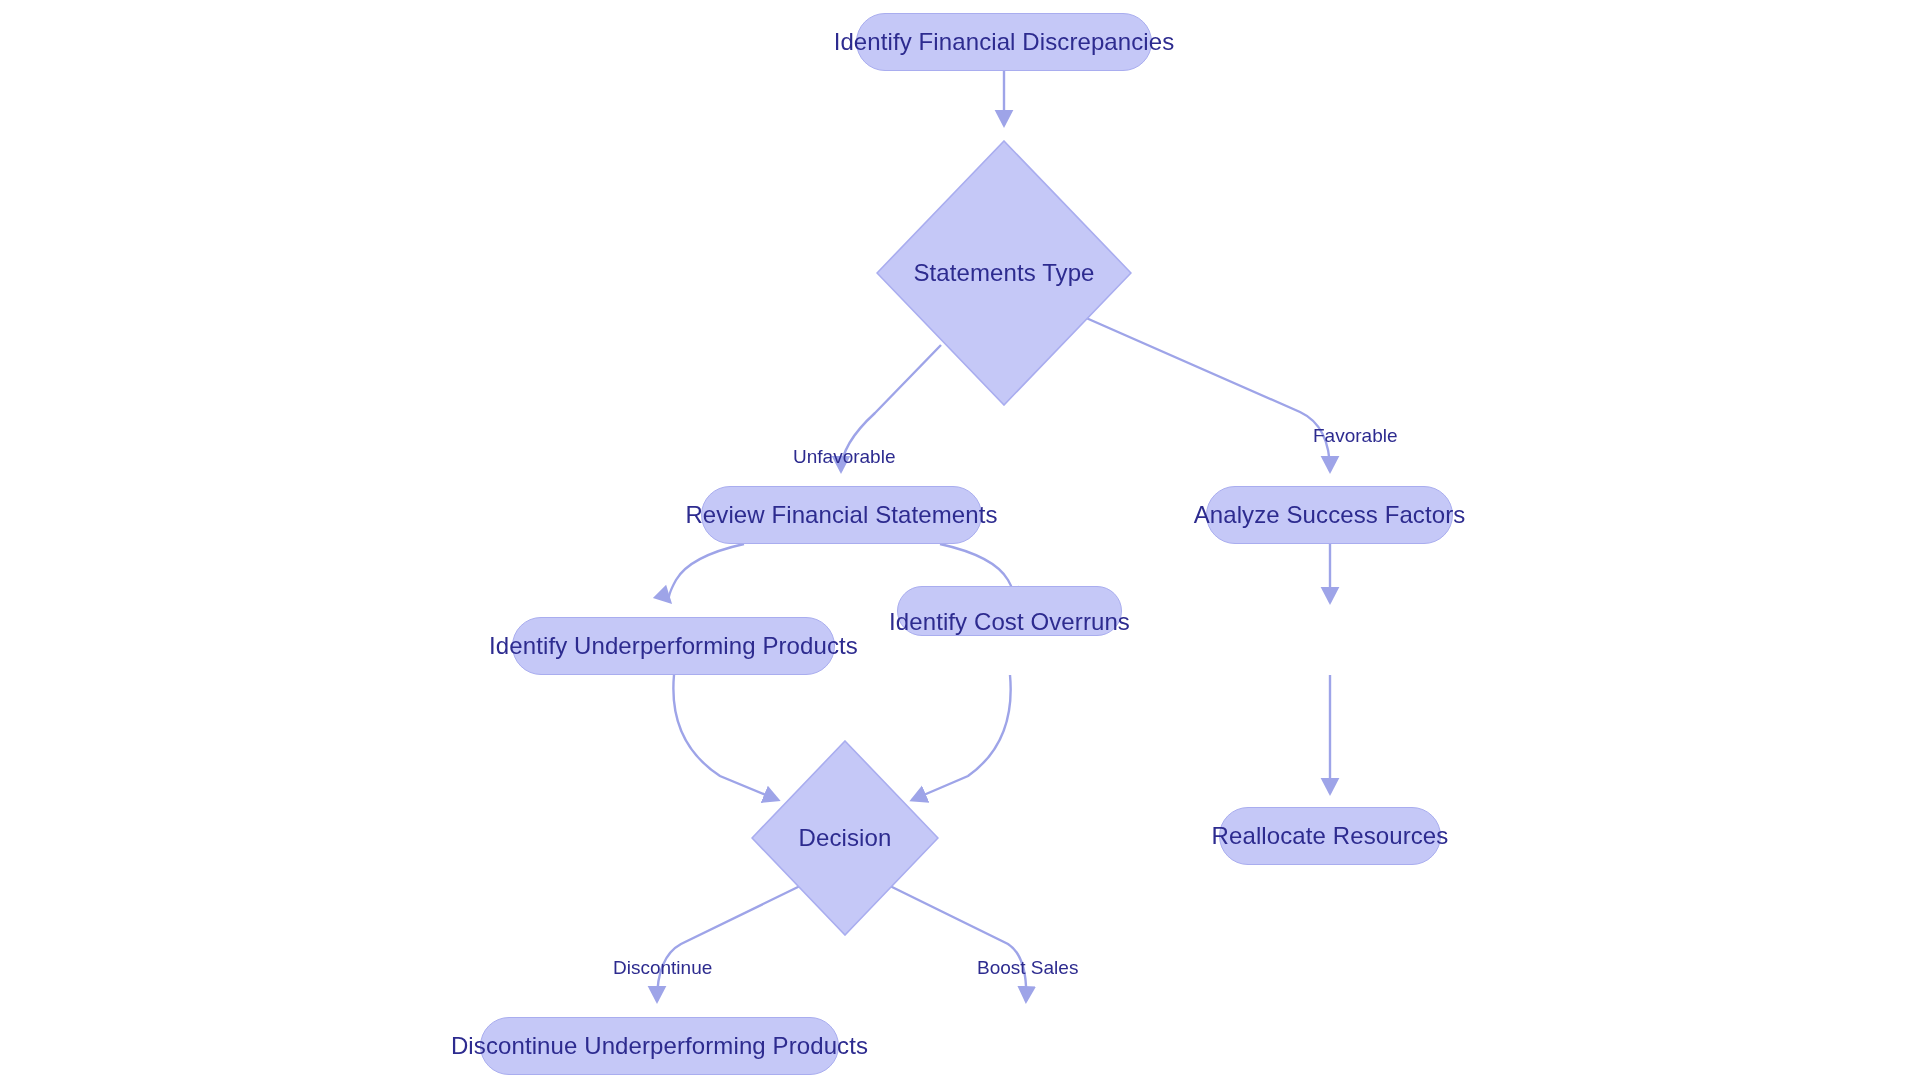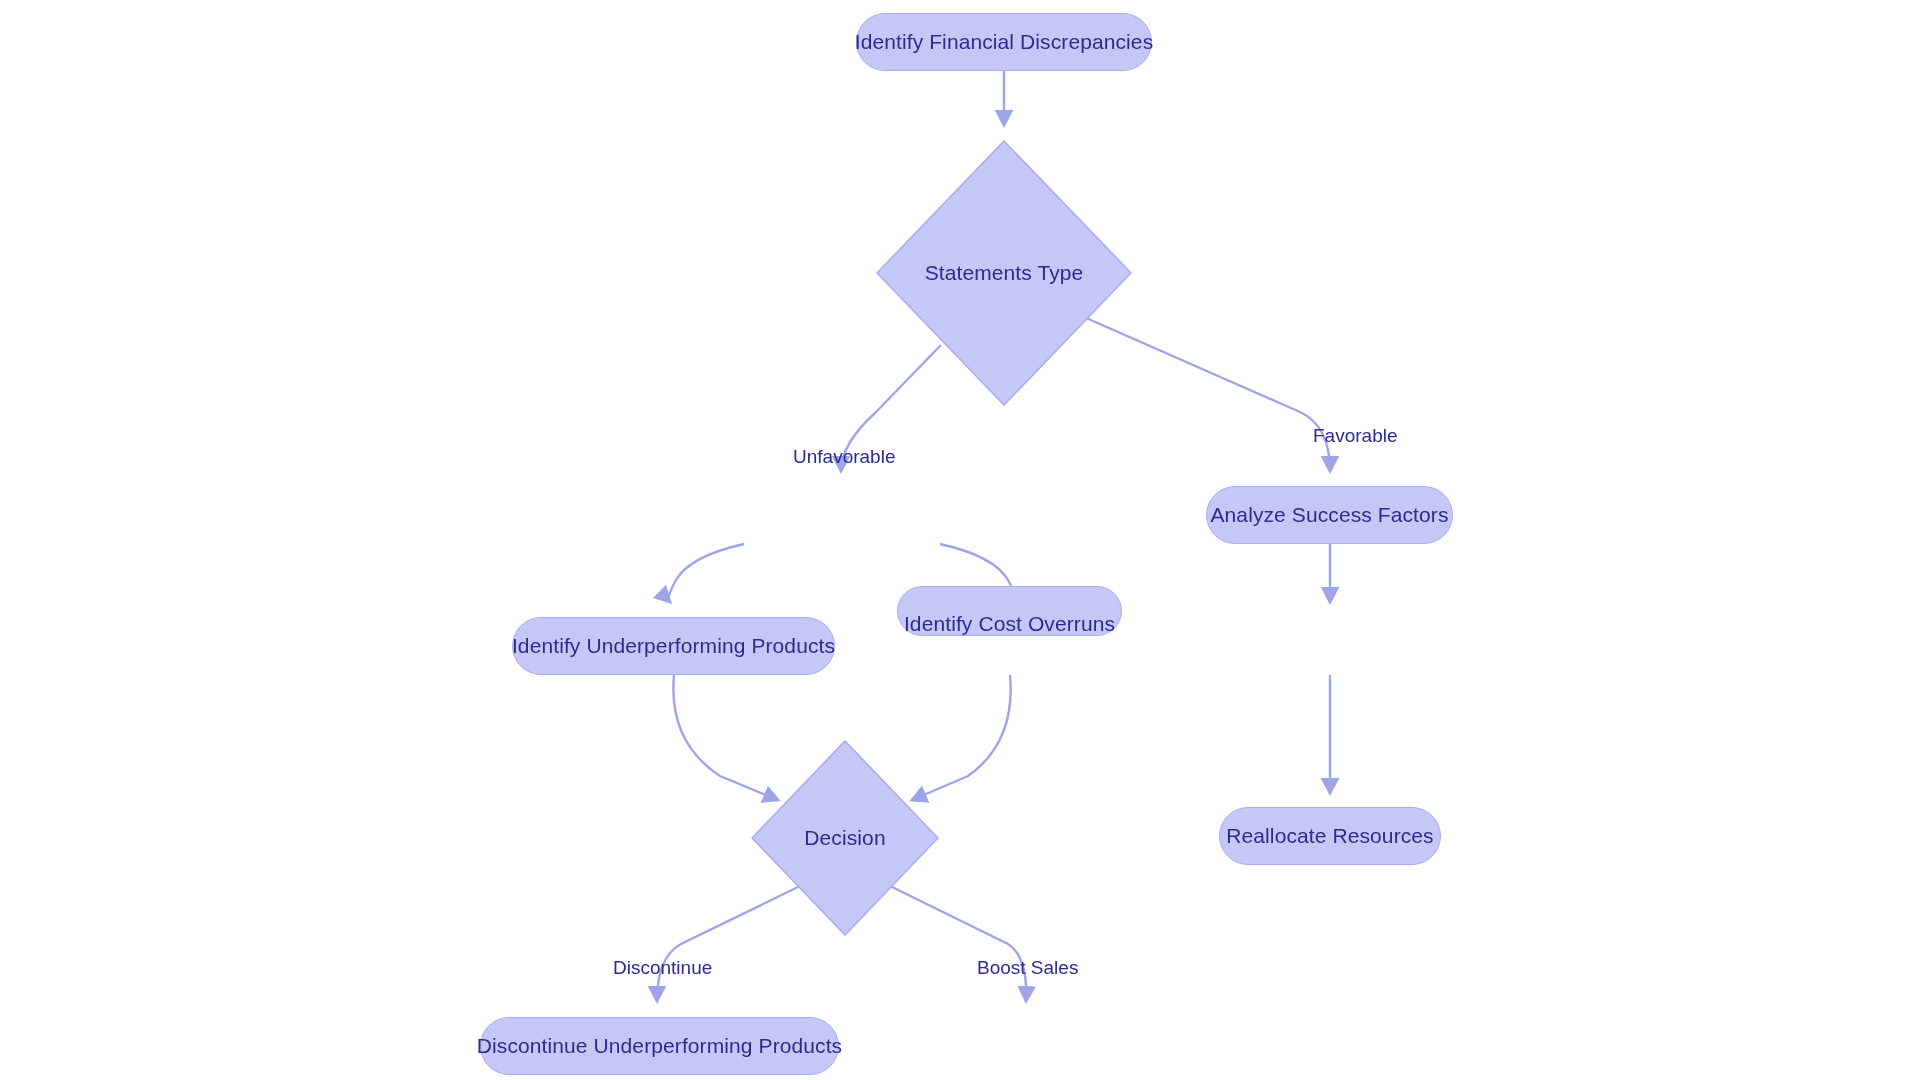--- a/index.html
+++ b/index.html
@@ -28,21 +28,21 @@
   }
   .node {
     position: absolute;
     box-sizing: border-box;
     display: flex;
     align-items: center;
     justify-content: center;
     text-align: center;
     color: #2d2b8f;
     font-family: "Liberation Sans", sans-serif;
-    font-size: 21px;
+    font-size: 24px;
     letter-spacing: 0.1px;
     white-space: nowrap;
     line-height: 1.1;
   }
   .node-process {
     background: #c5c8f7;
     border: 1.4px solid #a9adef;
     border-radius: 999px;
   }
   .node-decision {
@@ -108,20 +108,23 @@
     <span>Identify Financial Discrepancies</span>
   </div>
 
   <div class="node node-decision" style="left:876px; top:140px; width:256px; height:266px;">
     <svg class="diamond-shape" viewBox="0 0 256 266" preserveAspectRatio="none" xmlns="http://www.w3.org/2000/svg">
       <polygon points="128,1 255,133 128,265 1,133" fill="#c5c8f7" stroke="#a9adef" stroke-width="1.6"></polygon>
     </svg>
     <span class="diamond-label">Statements Type</span>
   </div>
 
+  <div class="node node-process" style="left:701px; top:486px; width:281px; height:58px;">
+    <span>Review Financial Statements</span>
+  </div>
 
   <div class="node node-process" style="left:1206px; top:486px; width:247px; height:58px;">
     <span>Analyze Success Factors</span>
   </div>
 
   <div class="node node-process" style="left:512px; top:617px; width:323px; height:58px;">
     <span>Identify Underperforming Products</span>
   </div>
 
   <div class="node node-process" style="left:897px; top:586px; width:225px; height:50px;align-items:flex-end;">

